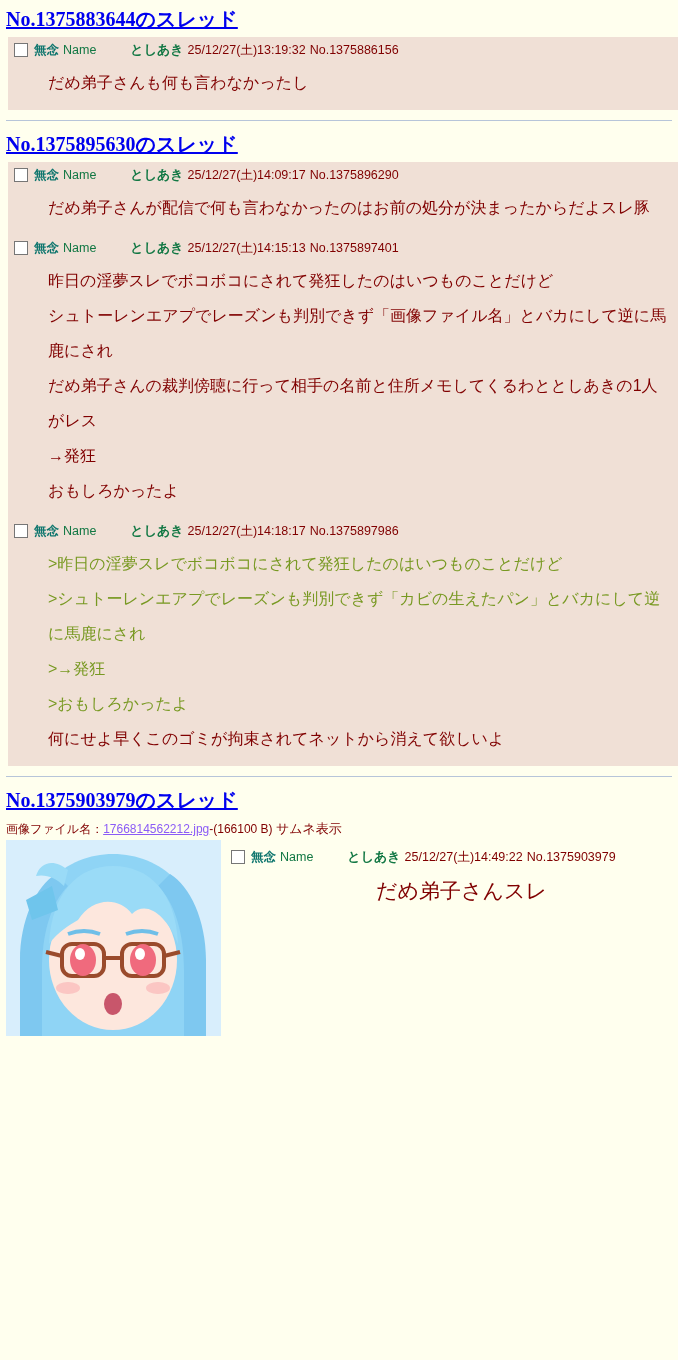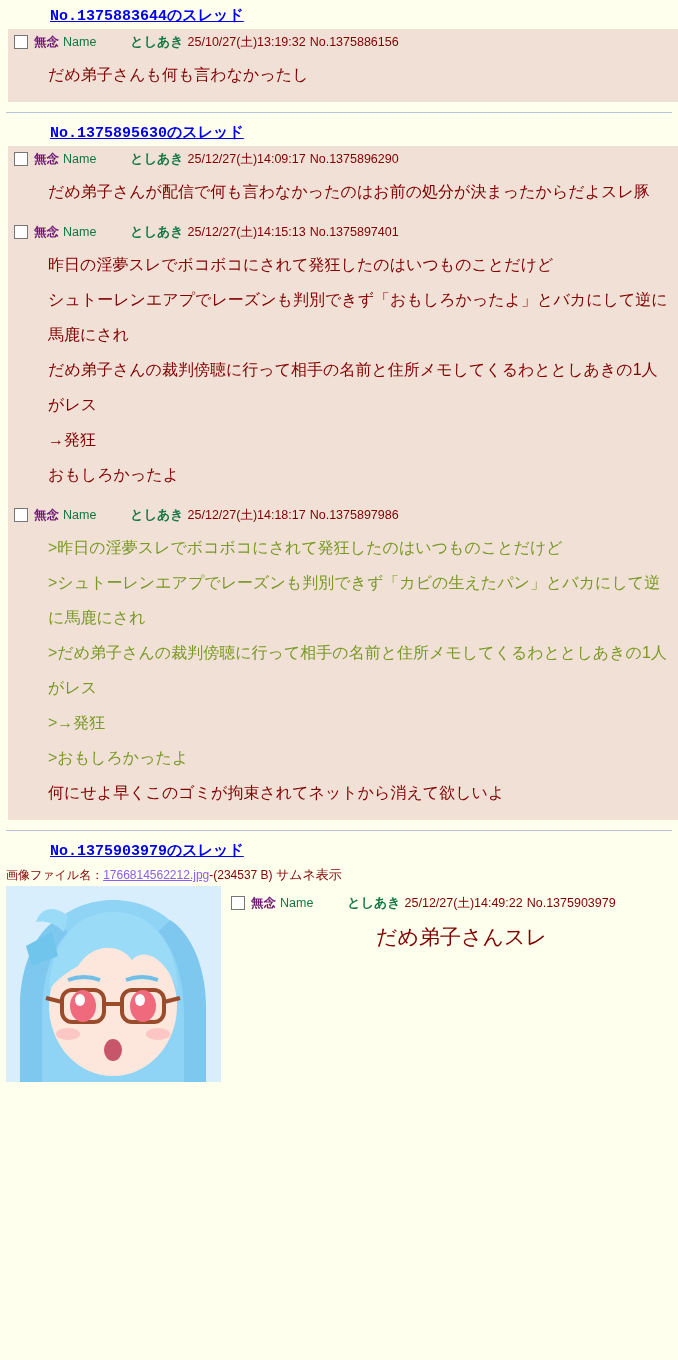--- a/index.html
+++ b/index.html
@@ -21,24 +21,23 @@
   }
   .thread-block {
     padding: 0 0 0 0;
   }
   .thread-link-row {
     padding: 6px 6px 4px 6px;
   }
   a.thread-link {
     color: #0000ee;
     text-decoration: underline;
-    font-size: 15px;
+    font-size: 20px;
     font-weight: bold;
-    font-family: Liberation Mono, monospace;
-    margin-left: 44px;
+    font-family: Liberation Serif, serif;
   }
   .post {
     background: #f0e0d6;
     margin: 0 0 0 8px;
     padding: 4px 6px 10px 6px;
   }
   .post-head {
     font-size: 12.5px;
     color: #800000;
     line-height: 18px;
@@ -51,21 +50,21 @@
   .checkbox {
     width: 12px;
     height: 12px;
     border: 1px solid #767676;
     background: #fff;
     display: inline-block;
     flex: 0 0 auto;
     margin-right: 2px;
   }
   .label-subject {
-    color: #701a75;
+    color: #0f766e;
     font-weight: bold;
     font-size: 12.5px;
   }
   .label-name {
     color: #117743;
     font-size: 12.5px;
   }
   .name-val {
     color: #117743;
     font-weight: bold;
@@ -151,21 +150,21 @@
   <div class="thread-block">
     <div class="thread-link-row">
       <a class="thread-link" href="#">No.1375883644のスレッド</a>
     </div>
     <div class="post">
       <div class="post-head">
         <span class="checkbox"></span>
         <span class="label-subject">無念</span>
         <span class="label-name">Name</span>
         <span class="name-val">としあき</span>
-        <span class="date">25/10/27(土)13:19:32</span>
+        <span class="date">25/12/27(土)13:19:32</span>
         <span class="postno">No.1375886156</span>
       </div>
       <div class="post-body">
         <div>だめ弟子さんも何も言わなかったし</div>
       </div>
     </div>
     <hr class="divider">
   </div>
 
   <div class="thread-block">
@@ -191,55 +190,54 @@
       <div class="post-head">
         <span class="checkbox"></span>
         <span class="label-subject">無念</span>
         <span class="label-name">Name</span>
         <span class="name-val">としあき</span>
         <span class="date">25/12/27(土)14:15:13</span>
         <span class="postno">No.1375897401</span>
       </div>
       <div class="post-body">
         <div>昨日の淫夢スレでボコボコにされて発狂したのはいつものことだけど</div>
-        <div>シュトーレンエアプでレーズンも判別できず「おもしろかったよ」とバカにして逆に馬鹿にされ</div>
+        <div>シュトーレンエアプでレーズンも判別できず「画像ファイル名」とバカにして逆に馬鹿にされ</div>
         <div>だめ弟子さんの裁判傍聴に行って相手の名前と住所メモしてくるわととしあきの1人がレス</div>
         <div>→発狂</div>
         <div>おもしろかったよ</div>
       </div>
     </div>
 
     <div class="post">
       <div class="post-head">
         <span class="checkbox"></span>
         <span class="label-subject">無念</span>
         <span class="label-name">Name</span>
         <span class="name-val">としあき</span>
         <span class="date">25/12/27(土)14:18:17</span>
         <span class="postno">No.1375897986</span>
       </div>
       <div class="post-body">
         <div class="q">&gt;昨日の淫夢スレでボコボコにされて発狂したのはいつものことだけど</div>
         <div class="q">&gt;シュトーレンエアプでレーズンも判別できず「カビの生えたパン」とバカにして逆に馬鹿にされ</div>
-        <div class="q">&gt;だめ弟子さんの裁判傍聴に行って相手の名前と住所メモしてくるわととしあきの1人がレス</div>
         <div class="q">&gt;→発狂</div>
         <div class="q">&gt;おもしろかったよ</div>
         <div>何にせよ早くこのゴミが拘束されてネットから消えて欲しいよ</div>
       </div>
     </div>
 
     <hr class="divider">
   </div>
 
   <div class="thread-block">
     <div class="thread-link-row">
       <a class="thread-link" href="#">No.1375903979のスレッド</a>
     </div>
     <div class="file-row">
-      <span>画像ファイル名：</span><a href="#">1766814562212.jpg</a><span>-(234537 B)</span>
+      <span>画像ファイル名：</span><a href="#">1766814562212.jpg</a><span>-(166100 B)</span>
       <span class="small">サムネ表示</span>
     </div>
 
     <div class="img-and-post">
       <div class="thumb">
         <svg width="215" height="196" viewBox="0 0 215 196" xmlns="http://www.w3.org/2000/svg">
           <rect x="0" y="0" width="215" height="196" fill="#d8eefc"></rect>
 
           <path d="M18 196 L18 110 C18 50 60 14 107 14 C155 14 196 50 196 110 L196 196 Z" fill="#8fd4f5"></path>
 

